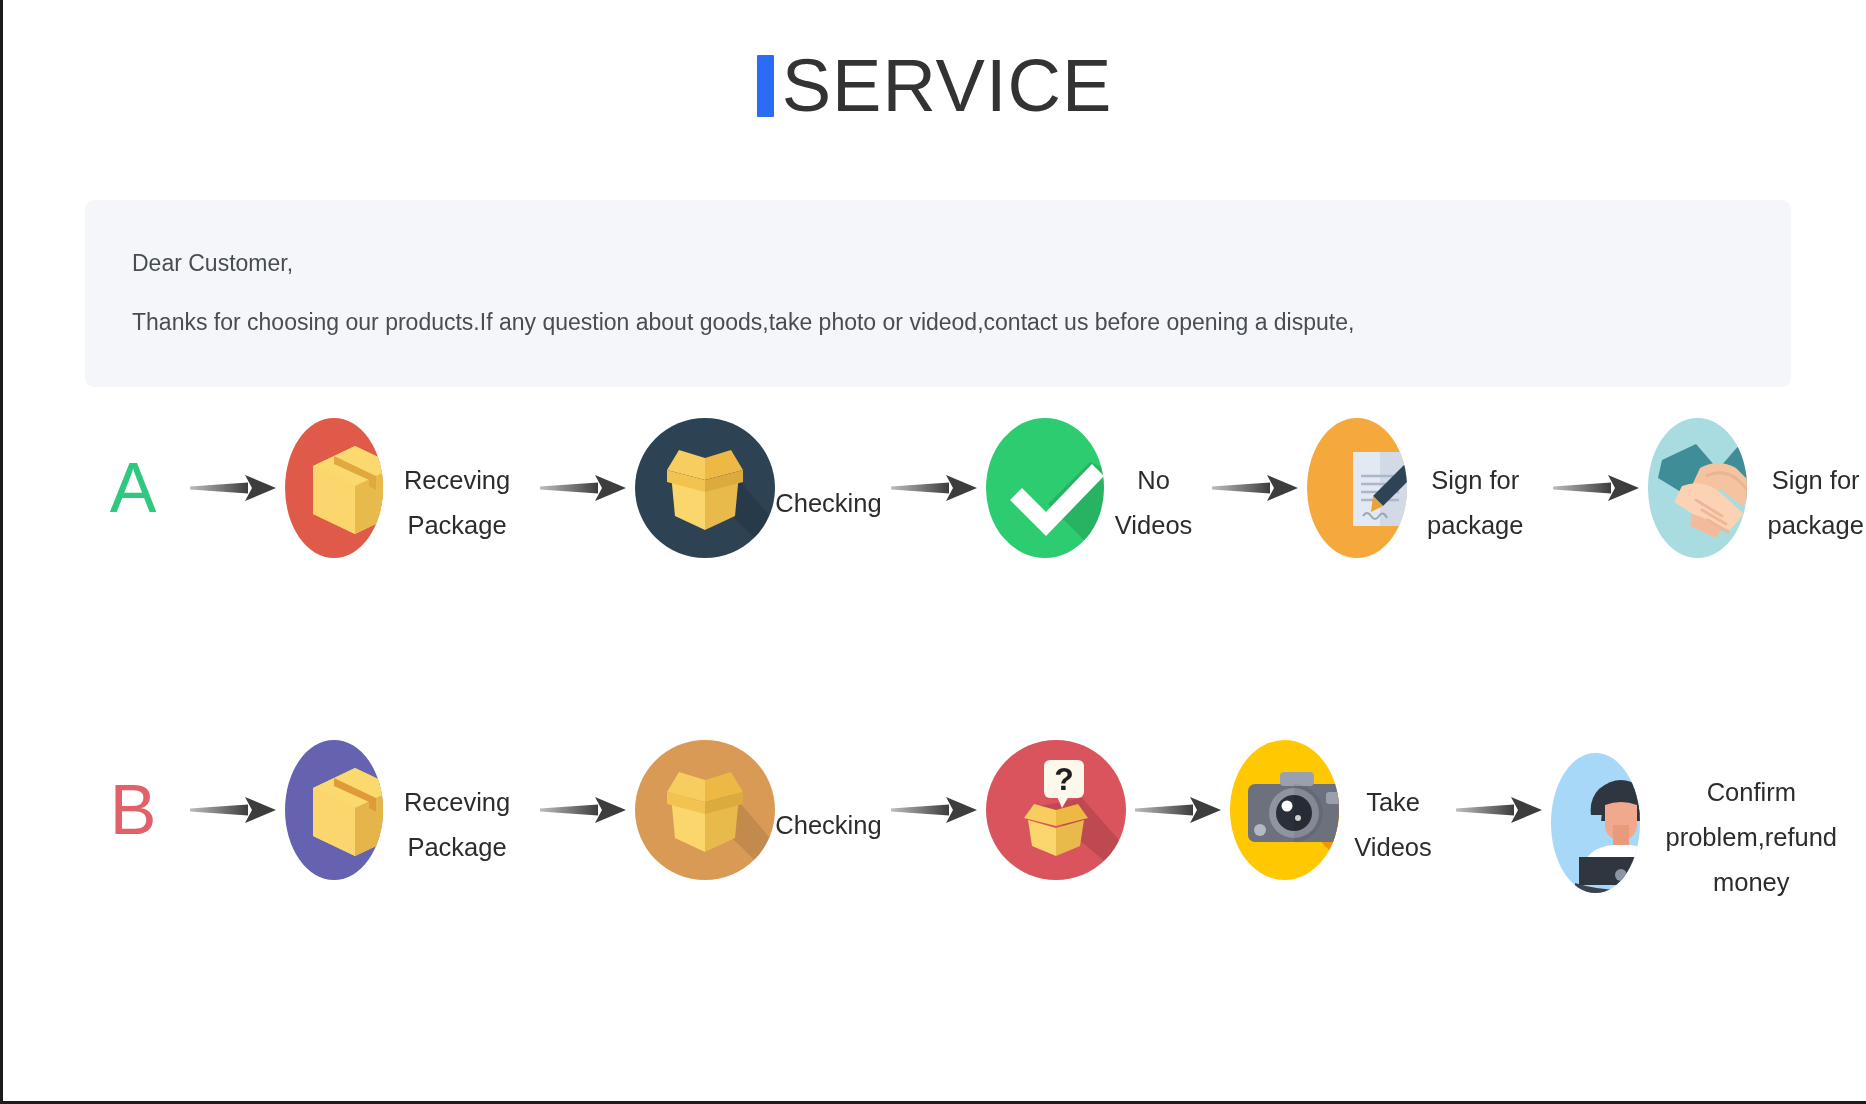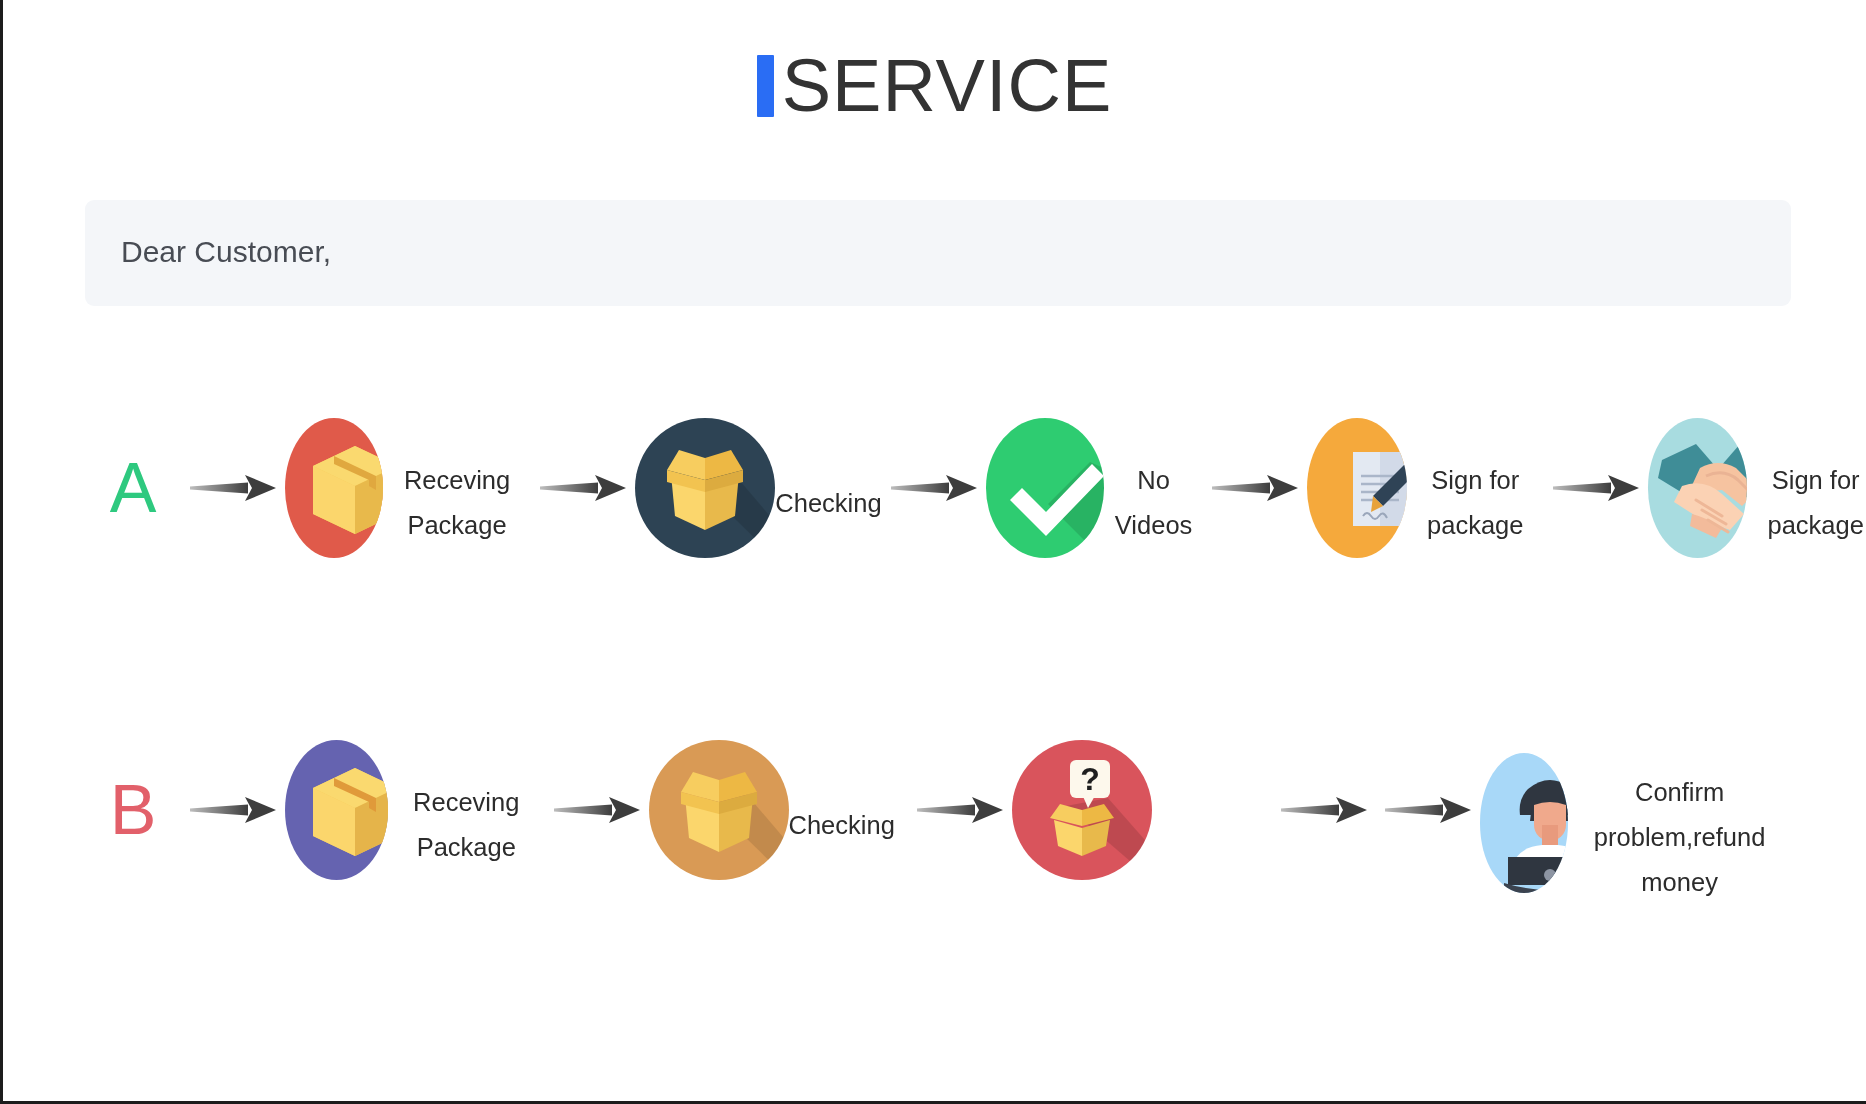--- a/index.html
+++ b/index.html
@@ -46,22 +46,22 @@
     position: absolute;
     left: 82px;
     top: 200px;
     width: 1706px;
     box-sizing: border-box;
     background: #f4f6f9;
     border-radius: 9px;
     padding: 28px 36px 30px 36px;
   }
   .notice p {
-    margin: 0;
-    font-size: 30px;
+    margin: 11px;
+    font-size: 23px;
     line-height: 48px;
     color: #484c54;
     white-space: nowrap;
   }
 
   
   .flow {
     position: absolute;
     left: 82px;
     width: 1706px;
@@ -116,20 +116,21 @@
 </head>
 <body>
 
 <div class="title-row">
   <div class="title-bar"></div>
   <div class="title-text">SERVICE</div>
 </div>
 
 <div class="notice">
   <p>Dear Customer,</p>
+  <p>Thanks for choosing our products.If any question about goods,take photo or videod,contact us before opening a dispute,</p>
 </div>
 
 <div class="flow flow-a">
   <div class="badge badge-a">A</div>
 
   <div class="arrow">
     <svg width="86" height="34" viewBox="0 0 86 34">
       <defs>
           <linearGradient id="ag1" x1="0" y1="0" x2="1" y2="0">
         <stop offset="0" stop-color="#bdbdbd"></stop>
@@ -314,20 +315,37 @@
     </div>
   </div>
 
   <div class="arrow">
     <svg width="86" height="34" viewBox="0 0 86 34">
       <polygon points="0,15.5 58,11.5 58,22.5 0,18.5" fill="url(#ag1)"></polygon>
       <polygon points="55,4 86,17 55,30 62,17" fill="#3d3d3d"></polygon>
     </svg>
   </div>
 
+  <div class="step">
+    <div class="step-icon" style="background:#ffc800">
+      <svg class="icon-svg" viewBox="0 0 140 140">
+        <path d="M48 60 L130 140 L140 126 L140 86 L104 48 Z" fill="#f29200"></path>
+        <rect x="18" y="44" width="104" height="58" rx="7" fill="#6d717e"></rect>
+        <rect x="50" y="32" width="34" height="14" rx="4" fill="#9aa0ad"></rect>
+        <rect x="96" y="52" width="18" height="12" rx="3" fill="#9aa0ad"></rect>
+        <circle cx="64" cy="73" r="25" fill="#8e94a1"></circle>
+        <circle cx="64" cy="73" r="18" fill="#2b2f38"></circle>
+        <circle cx="57" cy="66" r="5.5" fill="#ffffff"></circle>
+        <circle cx="68" cy="78" r="3" fill="#ffffff" opacity="0.85"></circle>
+        <circle cx="30" cy="90" r="6" fill="#b3b8c3"></circle>
+        <path d="M64 44 a29 29 0 0 1 0 58 Z" fill="#000" opacity="0.07"></path>
+      </svg>
+    </div>
+    <div class="step-label">Take Videos</div>
+  </div>
 
   <div class="arrow">
     <svg width="86" height="34" viewBox="0 0 86 34">
       <polygon points="0,15.5 58,11.5 58,22.5 0,18.5" fill="url(#ag1)"></polygon>
       <polygon points="55,4 86,17 55,30 62,17" fill="#3d3d3d"></polygon>
     </svg>
   </div>
 
   <div class="step">
     <div class="step-icon" style="background:#a8d8f8">

